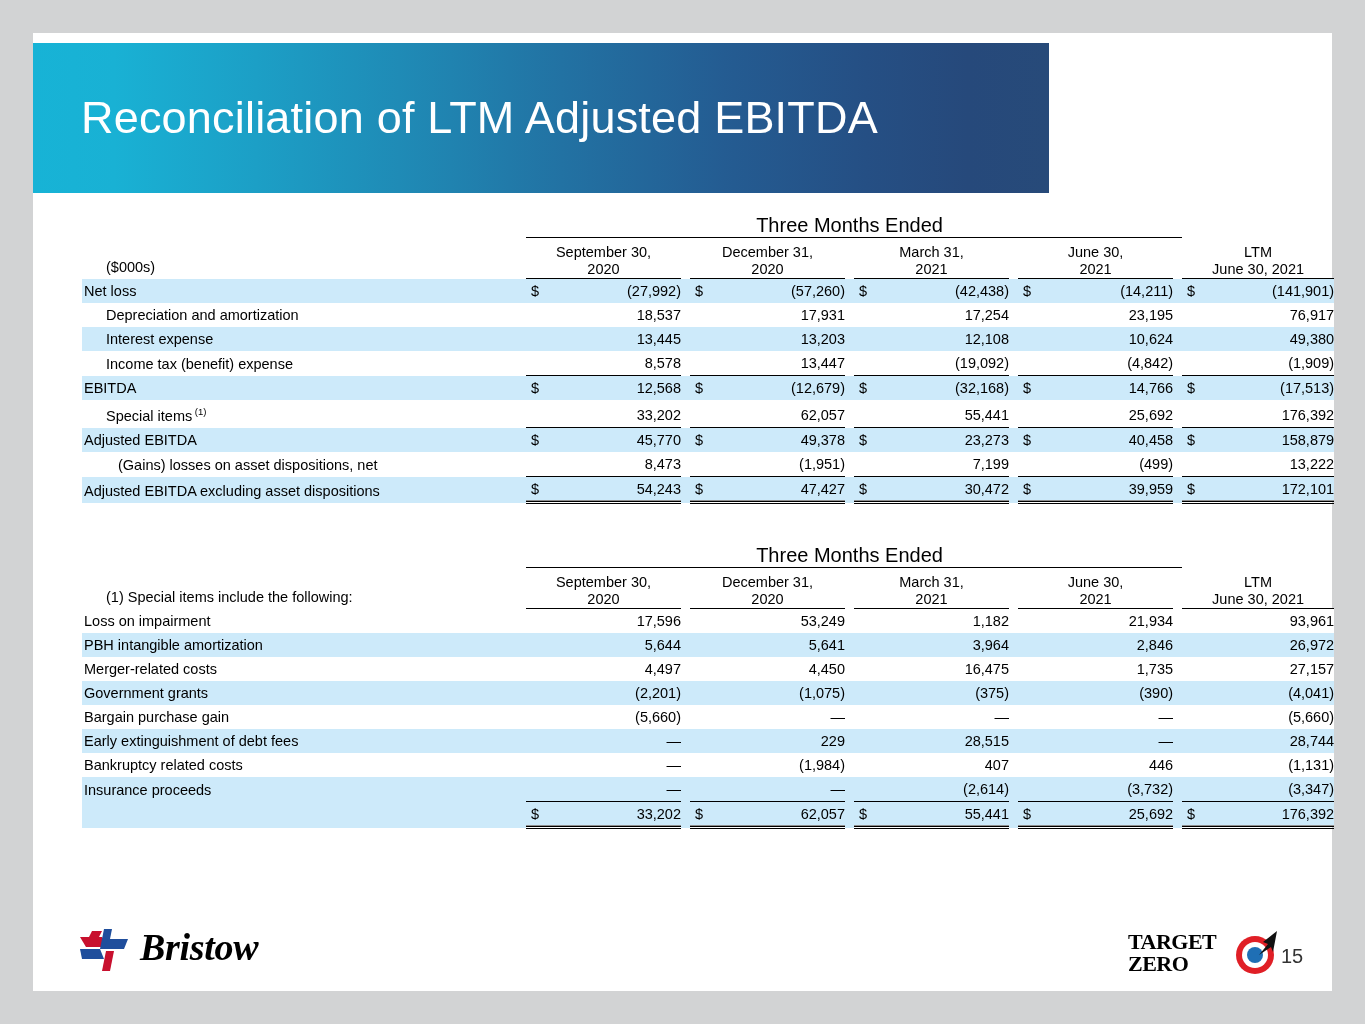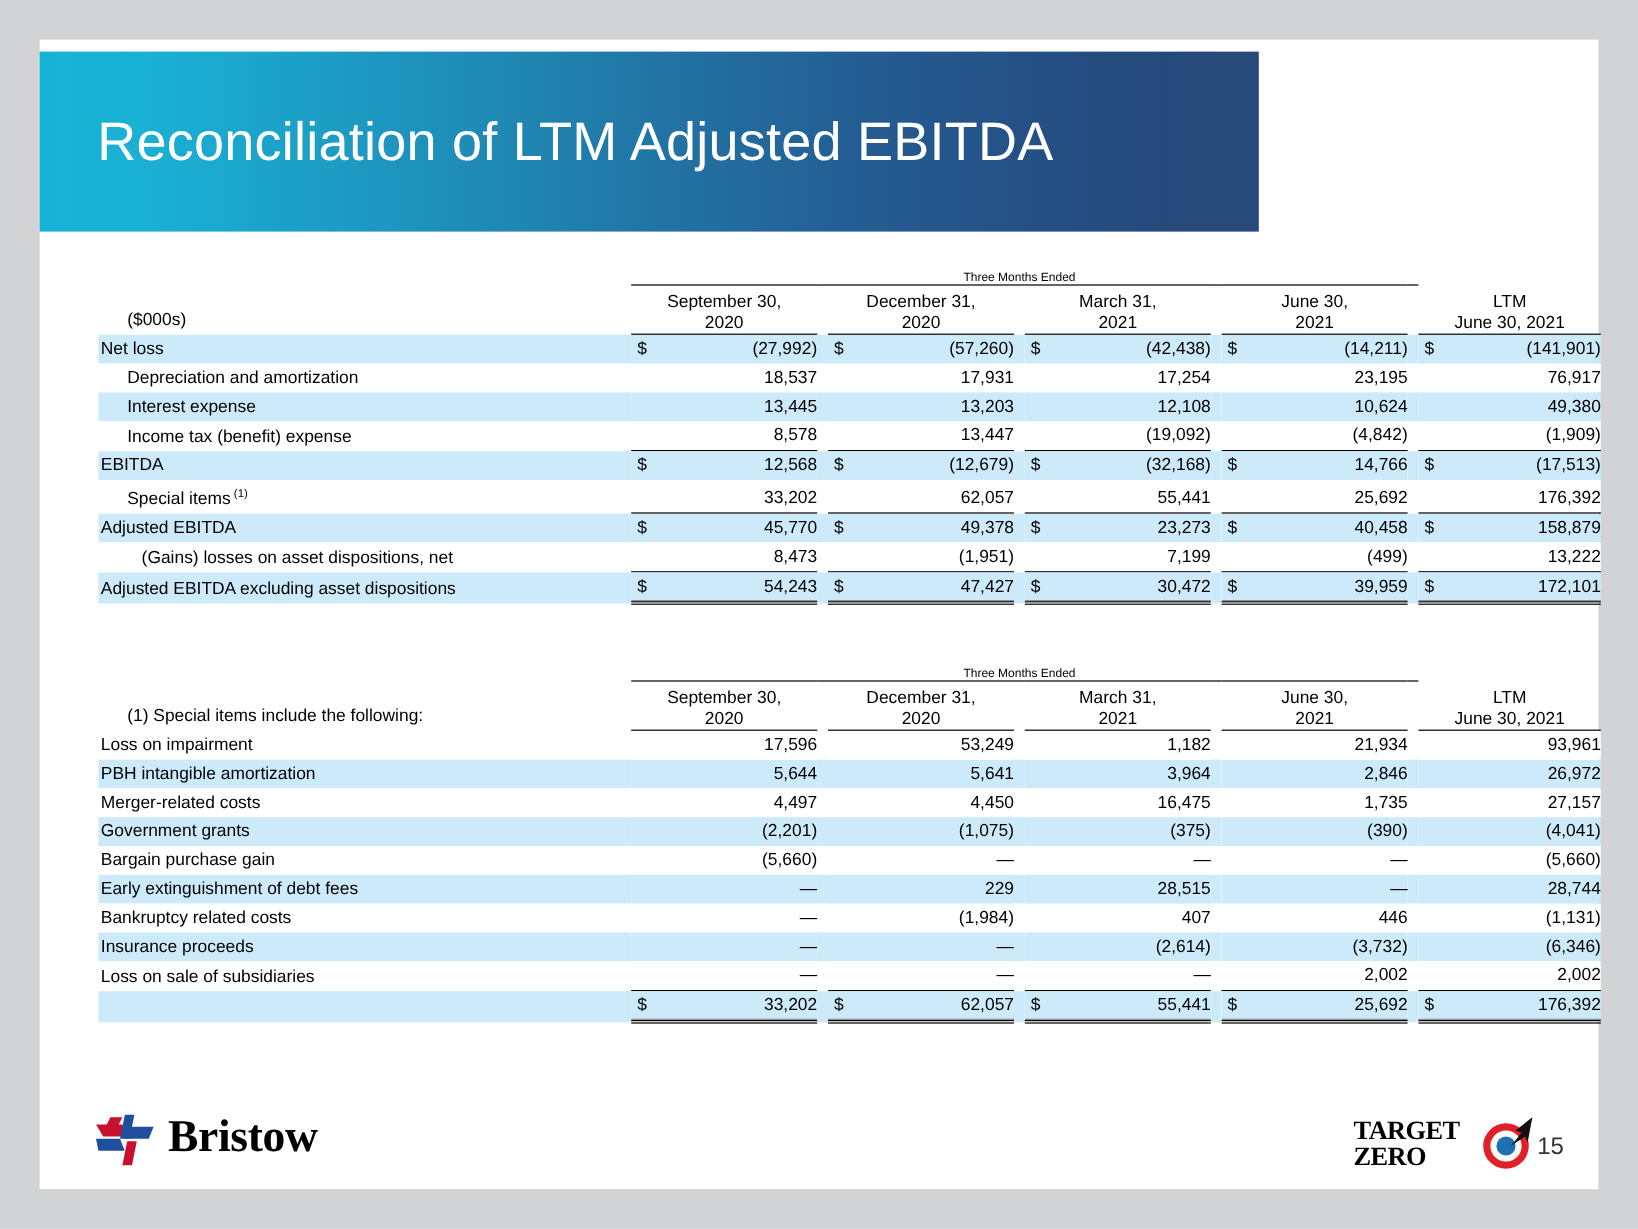--- a/index.html
+++ b/index.html
@@ -62,21 +62,21 @@
   }
 
   col.c-label { width: 444px; }
   col.c-q     { width: 155px; }
   col.c-gap   { width: 9px; }
   col.c-ltm   { width: 152px; }
 
   
   .hdr-span {
     text-align: center;
-    font-size: 10px;
+    font-size: 20px;
     height: 24px;
     padding-bottom: 2px;
   }
   .rule-top { border-top: 1.6px solid #000; }
   .hdr-cell {
     text-align: center;
     font-size: 14.5px;
     line-height: 17px;
     height: 40px;
     padding-top: 2px;
@@ -132,20 +132,21 @@
   .bristow-mark { position: absolute; left: 0; top: 4px; width: 52px; height: 48px; }
   .bristow-word {
     position: absolute;
     left: 62px;
     top: 2px;
     font-family: "Liberation Serif", serif;
     font-size: 38px;
     font-weight: bold;
     color: #000;
     letter-spacing: -0.3px;
+    font-style: italic;
   }
 
   .tz-logo {
     position: absolute;
     left: 1095px;
     top: 898px;
     width: 150px;
     height: 50px;
   }
   .tz-words {
@@ -470,33 +471,21 @@
         <tr class="band">
           <td class="label-cell i0">Insurance proceeds</td>
           <td class="num-cell">—</td>
           <td></td>
           <td class="num-cell">—</td>
           <td></td>
           <td class="num-cell">(2,614)</td>
           <td></td>
           <td class="num-cell">(3,732)</td>
           <td></td>
-          <td class="num-cell">(6,346)</td>
-        </tr>
-        <tr class="plain">
-          <td class="label-cell i0">Loss on sale of subsidiaries</td>
-          <td class="num-cell">—</td>
-          <td></td>
-          <td class="num-cell">—</td>
-          <td></td>
-          <td class="num-cell">—</td>
-          <td></td>
-          <td class="num-cell">2,002</td>
-          <td></td>
-          <td class="num-cell">2,002</td>
+          <td class="num-cell">(3,347)</td>
         </tr>
         <tr class="band">
           <td class="label-cell i0"></td>
           <td class="num-cell rule-above rule-below-double"><span class="cur">$</span>33,202</td>
           <td></td>
           <td class="num-cell rule-above rule-below-double"><span class="cur">$</span>62,057</td>
           <td></td>
           <td class="num-cell rule-above rule-below-double"><span class="cur">$</span>55,441</td>
           <td></td>
           <td class="num-cell rule-above rule-below-double"><span class="cur">$</span>25,692</td>

